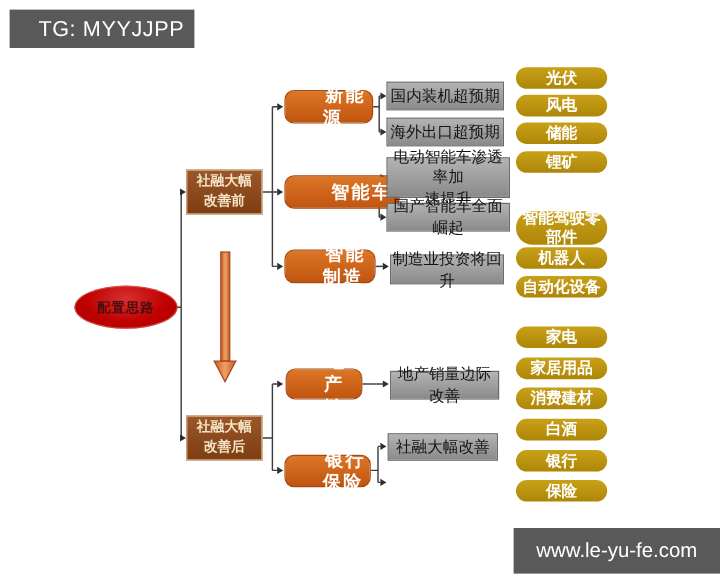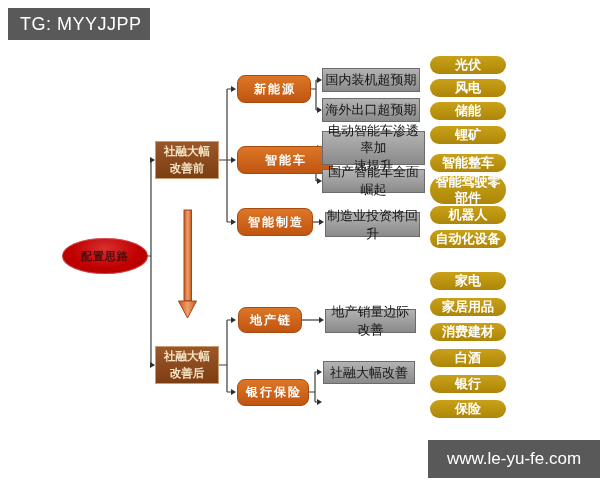--- a/index.html
+++ b/index.html
@@ -2,41 +2,41 @@
 <html><head>
 <meta charset="utf-8">
 <style>
   html,body{margin:0;padding:0;}
   body{width:600px;height:480px;position:relative;background:#ffffff;
        font-family:"Liberation Sans",sans-serif;overflow:hidden;}
   .stage{position:absolute;left:0;top:0;width:600px;height:480px;}
   svg.wires{position:absolute;left:0;top:0;pointer-events:none;}
 
   .badge{position:absolute;left:8px;top:8px;width:130px;height:32px;background:#595959;
-         color:#fff;font-size:18px;line-height:32px;padding-left:12px;box-sizing:content-box;
+         color:#fff;font-size:18px;line-height:32px;padding-left:24px;box-sizing:content-box;
          letter-spacing:0.5px;}
   .footer{position:absolute;left:428px;top:440px;width:172px;height:38px;background:#595959;
           color:#fff;font-size:17px;line-height:38px;text-align:center;}
 
   .root{position:absolute;left:62px;top:238px;width:86px;height:36px;
         background:radial-gradient(ellipse at 50% 30%,#d63030 0%,#c00000 55%,#a80000 100%);
         border-radius:50%;color:#4a0d0d;font-weight:bold;font-size:11px;
         display:flex;align-items:center;justify-content:center;letter-spacing:1px;
         box-shadow:inset 0 0 0 1px rgba(255,180,180,.35);text-align:right;}
 
   .phase{position:absolute;left:155px;width:64px;height:38px;
          background:linear-gradient(#9a572a,#7d3e12);border:1px solid #c99d72;
          color:#f4e3c4;font-weight:bold;font-size:11.5px;text-align:center;
          white-space:pre-line;display:flex;align-items:center;justify-content:center;
          line-height:1.45;box-sizing:border-box;}
 
   .sector{position:absolute;background:linear-gradient(#dd7626,#c05510);
           border:1px solid #a84a10;border-radius:8px;color:#fff;font-weight:bold;
-          font-size:12px;display:flex;align-items:center;justify-content:center;
-          box-sizing:border-box;letter-spacing:2px;text-indent:2px;}
+          font-size:15px;display:flex;align-items:center;justify-content:center;
+          box-sizing:border-box;letter-spacing:2px;text-indent:2px;padding-left:31px;}
 
   .driver{position:absolute;background:linear-gradient(#b3b3b3,#8a8a8a);
           border:1px solid #6b6b6b;color:#141414;font-weight:normal;font-size:13px;
           display:flex;align-items:center;justify-content:center;text-align:center;
           white-space:pre-line;box-sizing:border-box;line-height:1.35;}
 
   .tag{position:absolute;left:430px;width:76px;height:18px;
        background:linear-gradient(#c9a118,#ad8608);border-radius:11px;color:#fff;
        font-weight:bold;font-size:13px;display:flex;align-items:center;justify-content:center;
        text-align:center;white-space:pre-line;line-height:1.2;box-sizing:border-box;}
@@ -109,21 +109,20 @@
 速提升</div>
   <div class="driver" style="left:322px;top:169px;width:103px;height:24px">国产智能车全面崛起</div>
   <div class="driver" style="left:325px;top:212px;width:95px;height:25px">制造业投资将回升</div>
   <div class="driver" style="left:325px;top:309px;width:91px;height:24px">地产销量边际改善</div>
   <div class="driver" style="left:323px;top:361px;width:92px;height:23px">社融大幅改善</div>
 
   <div class="tag" style="top:56px">光伏</div>
   <div class="tag" style="top:79px">风电</div>
   <div class="tag" style="top:102px">储能</div>
   <div class="tag" style="top:126px">锂矿</div>
-  <div class="tag" style="top:154px">智能整车</div>
   <div class="tag tall" style="top:176px">智能驾驶零
 部件</div>
   <div class="tag" style="top:206px">机器人</div>
   <div class="tag" style="top:230px">自动化设备</div>
 
   <div class="tag" style="top:272px">家电</div>
   <div class="tag" style="top:298px">家居用品</div>
   <div class="tag" style="top:323px">消费建材</div>
   <div class="tag" style="top:349px">白酒</div>
   <div class="tag" style="top:375px">银行</div>

